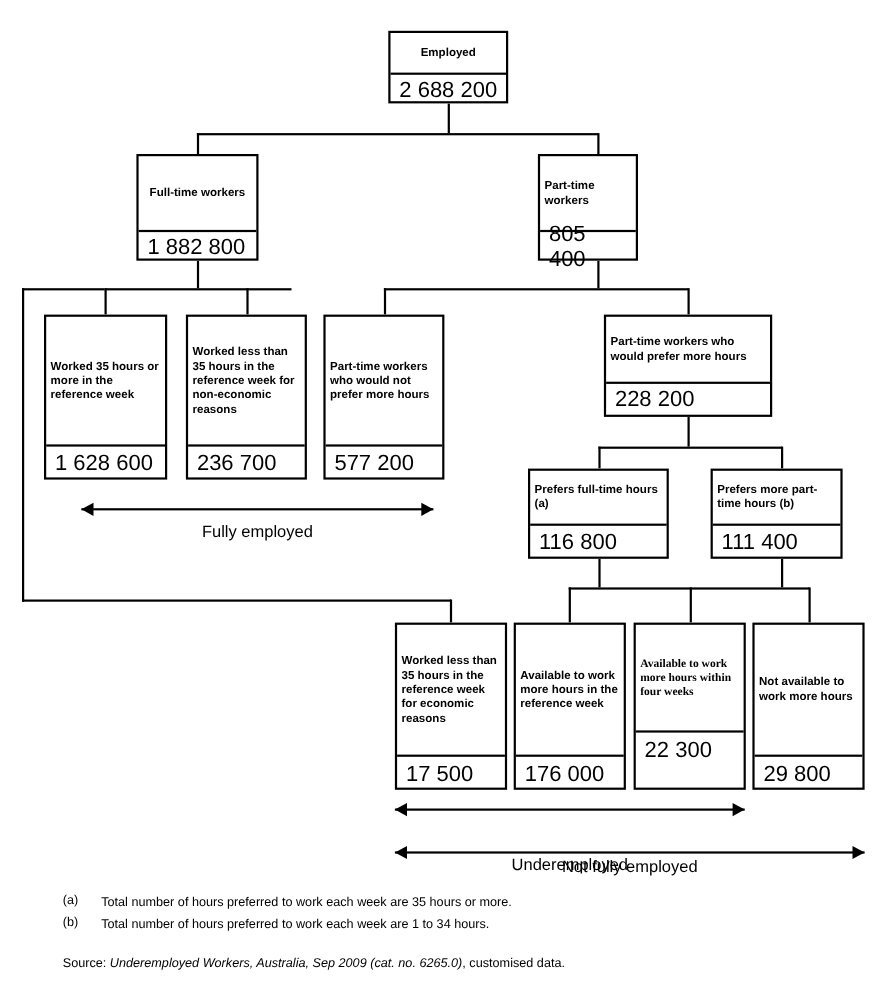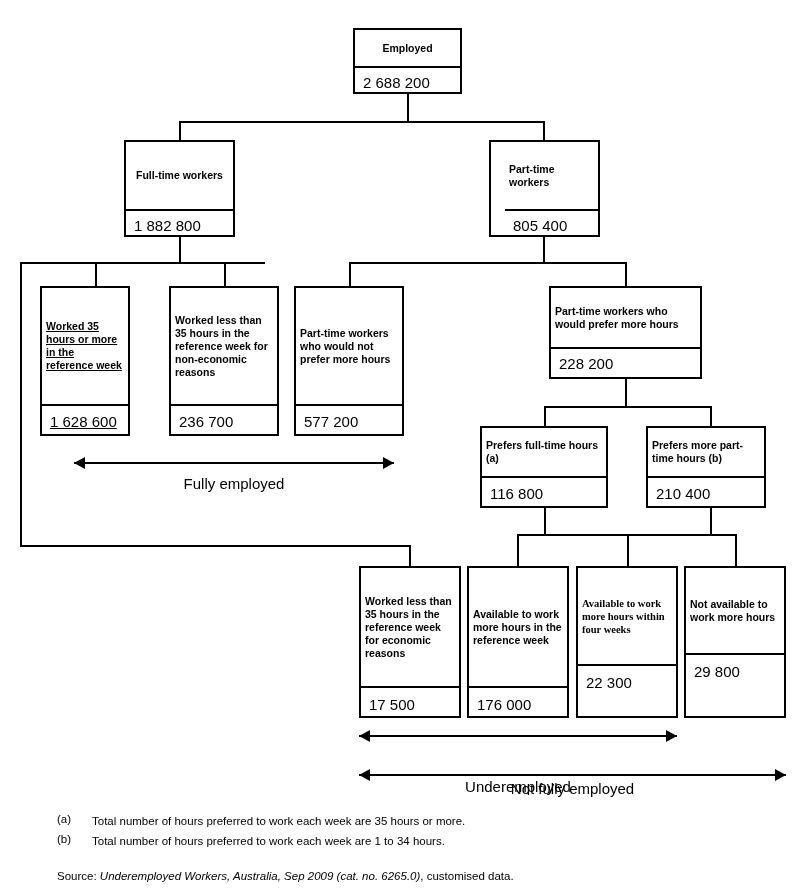--- a/index.html
+++ b/index.html
@@ -33,21 +33,21 @@
     font-size: 10.5px;
     line-height: 13px;
     padding: 3px 4px;
     box-sizing: border-box;
   }
   .node .value {
     border-top: 2px solid #000000;
     display: flex;
     align-items: center;
     justify-content: flex-start;
-    font-size: 15px;
+    font-size: 20px;
     padding: 2px 8px;
     box-sizing: border-box;
     height: 30px;
   }
   .line {
     position: absolute;
     background: #000000;
     z-index: 1;
   }
   .hline { height: 2px; }
@@ -141,26 +141,26 @@
   <div class="node" style="left:353px; top:28px; width:109px; height:66px;">
     <div class="label" style="height:36px;">Employed</div>
     <div class="value">2 688 200</div>
   </div>
 
   <div class="node" style="left:124px; top:140px; width:111px; height:97px;">
     <div class="label" style="height:67px;">Full-time workers</div>
     <div class="value">1 882 800</div>
   </div>
 
-  <div class="node" style="left:489px; top:140px; width:111px; height:97px;padding-left:14px;">
+  <div class="node" style="left:489px; top:140px; width:91px; height:97px;">
     <div class="label" style="height:67px;">Part-time workers</div>
     <div class="value">805 400</div>
   </div>
 
-  <div class="node" style="left:40px; top:286px; width:90px; height:150px;text-decoration:underline;">
+  <div class="node" style="left:40px; top:286px; width:112px; height:150px;">
     <div class="label" style="height:116px;">Worked 35 hours or more in the reference week</div>
     <div class="value" style="height:32px;">1 628 600</div>
   </div>
 
   <div class="node" style="left:169px; top:286px; width:110px; height:150px;">
     <div class="label" style="height:116px;">Worked less than 35 hours in the reference week for non-economic reasons</div>
     <div class="value" style="height:32px;">236 700</div>
   </div>
 
   <div class="node" style="left:294px; top:286px; width:110px; height:150px;">
@@ -173,40 +173,40 @@
     <div class="value">228 200</div>
   </div>
 
   <div class="node" style="left:480px; top:426px; width:128px; height:82px;">
     <div class="label" style="height:48px;">Prefers full-time hours (a)</div>
     <div class="value" style="height:32px;">116 800</div>
   </div>
 
   <div class="node" style="left:646px; top:426px; width:120px; height:82px;">
     <div class="label" style="height:48px;">Prefers more part-time hours (b)</div>
-    <div class="value" style="height:32px;">210 400</div>
+    <div class="value" style="height:32px;">111 400</div>
   </div>
 
   <div class="node" style="left:359px; top:566px; width:102px; height:152px;">
     <div class="label" style="height:118px;">Worked less than 35 hours in the reference week for economic reasons</div>
     <div class="value" style="height:34px;">17 500</div>
   </div>
 
   <div class="node" style="left:467px; top:566px; width:102px; height:152px;">
     <div class="label" style="height:118px;">Available to work more hours in the reference week</div>
     <div class="value" style="height:34px;">176 000</div>
   </div>
 
   <div class="node" style="left:576px; top:566px; width:102px; height:152px;">
     <div class="label" style="height:96px;font-family:Liberation Serif, serif;">Available to work more hours within four weeks</div>
     <div class="value" style="height:34px;">22 300</div>
   </div>
 
   <div class="node" style="left:684px; top:566px; width:102px; height:152px;">
-    <div class="label" style="height:85px;border-radius:25px;">Not available to work more hours</div>
+    <div class="label" style="height:118px;border-radius:25px;">Not available to work more hours</div>
     <div class="value" style="height:34px;">29 800</div>
   </div>
 
   <div class="arrowrow" style="left:74px; top:456px; width:320px; height:14px;">
     <div class="bar"></div>
     <div class="ah left"></div>
     <div class="ah right"></div>
   </div>
   <div class="arrowcap" style="left:74px; top:475px; width:320px;">Fully employed</div>
 

